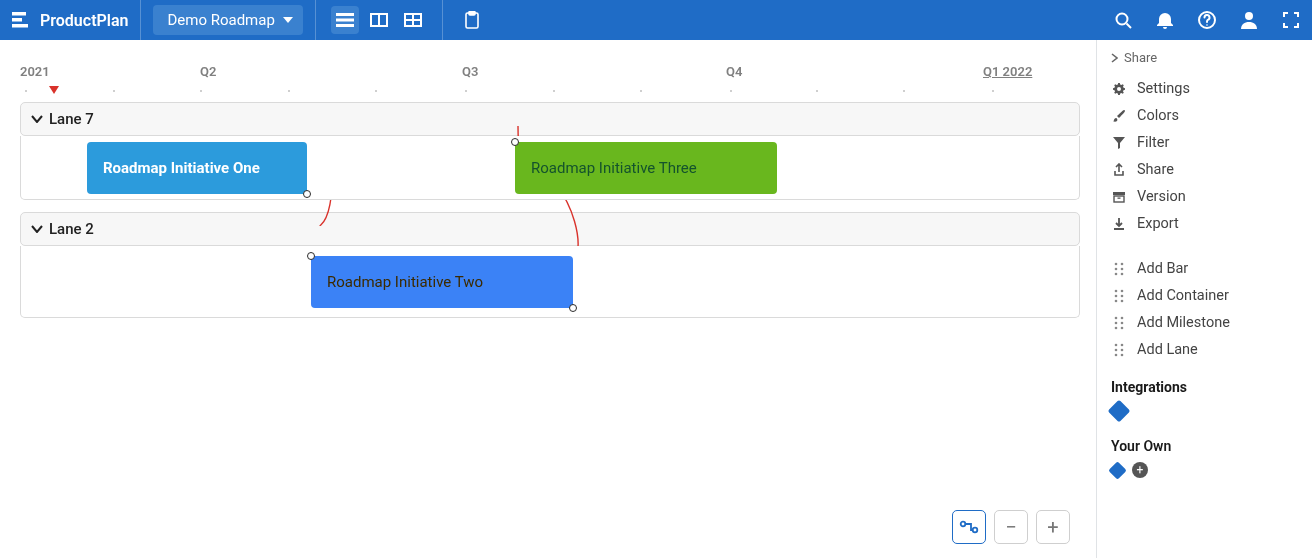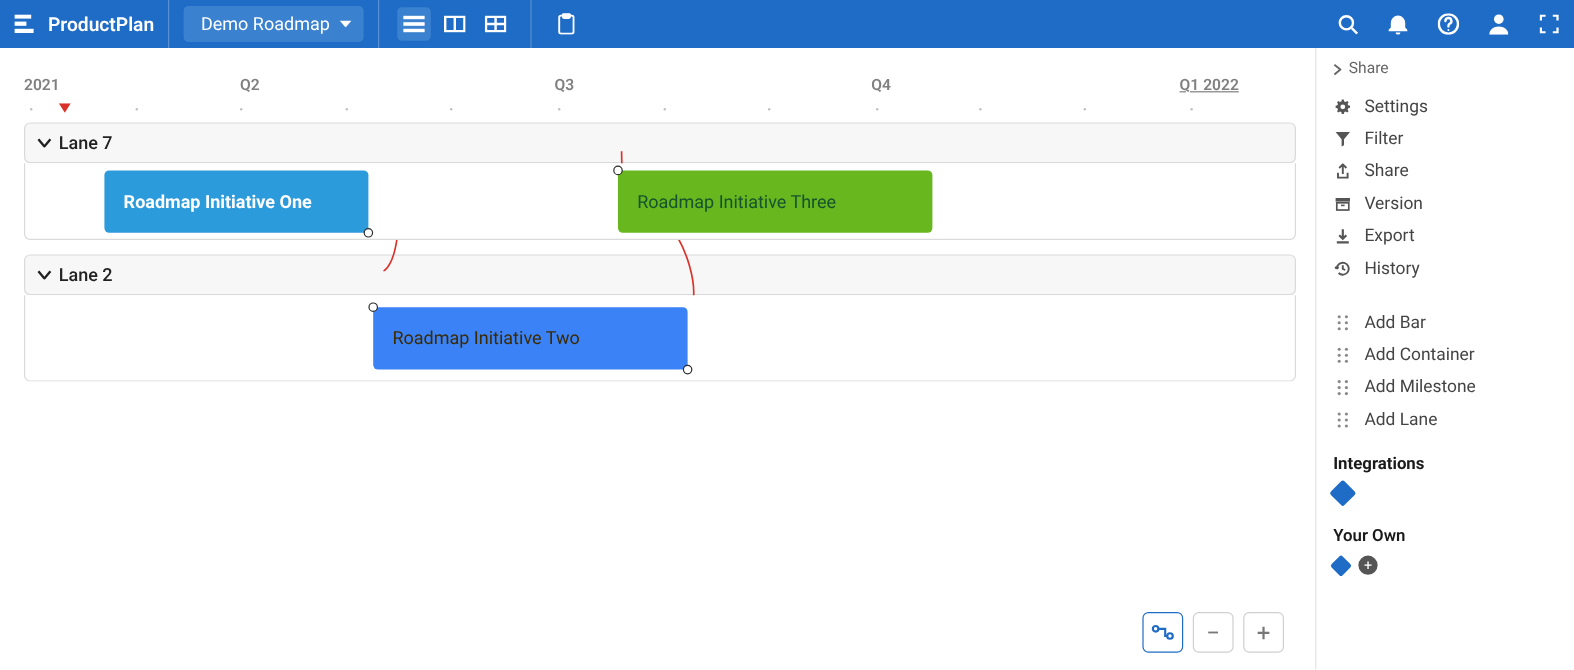--- a/index.html
+++ b/index.html
@@ -242,20 +242,28 @@
         <span class="ic">
           <svg width="14" height="14" viewBox="0 0 14 14" fill="#555">
             <path d="M7 9a2 2 0 1 0 0-4 2 2 0 0 0 0 4zm6-2.8v1.6l-1.5.4a5 5 0 0 1-.5 1.2l.8 1.3-1.1 1.1-1.3-.8a5 5 0 0 1-1.2.5l-.4 1.5H6.2l-.4-1.5a5 5 0 0 1-1.2-.5l-1.3.8-1.1-1.1.8-1.3a5 5 0 0 1-.5-1.2L1 7.8V6.2l1.5-.4c.1-.4.3-.8.5-1.2l-.8-1.3 1.1-1.1 1.3.8c.4-.2.8-.4 1.2-.5L6.2 1h1.6l.4 1.5c.4.1.8.3 1.2.5l1.3-.8 1.1 1.1-.8 1.3c.2.4.4.8.5 1.2l1.5.4z"></path>
           </svg>
         </span>
         <span>Settings</span>
       </div>
     <div class="sb-item">
         <span class="ic">
           <svg width="14" height="14" viewBox="0 0 14 14" fill="#555">
+            <path d="M12 1c-1 0-6 5-7 6l2 2c1-1 6-6 6-7 0-.5-.5-1-1-1zM4 9c-1 0-2 1-2 2 0 1-1 1-1 1 1 1 3 1 4 0s0-3-1-3z"></path>
+          </svg>
+        </span>
+        <span>Colors</span>
+      </div>
+    <div class="sb-item">
+        <span class="ic">
+          <svg width="14" height="14" viewBox="0 0 14 14" fill="#555">
             <path d="M1 1h12L8 7v5l-2 1V7L1 1z"></path>
           </svg>
         </span>
         <span>Filter</span>
       </div>
     <div class="sb-item">
         <span class="ic">
           <svg width="14" height="14" viewBox="0 0 14 14" fill="none" stroke="#555" stroke-width="1.6">
             <path d="M3 8v4h8V8M7 1v8M4 4l3-3 3 3"></path>
           </svg>
@@ -272,28 +280,20 @@
         </span>
         <span>Version</span>
       </div>
     <div class="sb-item">
         <span class="ic">
           <svg width="14" height="14" viewBox="0 0 14 14" fill="none" stroke="#555" stroke-width="1.8">
             <path d="M7 1v8M4 6l3 3 3-3M2 12h10"></path>
           </svg>
         </span>
         <span>Export</span>
-      </div>
-    <div class="sb-item">
-        <span class="ic">
-          <svg width="14" height="14" viewBox="0 0 14 14" fill="none" stroke="#555" stroke-width="1.6">
-            <path d="M2 7a5 5 0 1 1 1.5 3.5M2 7l-1.5-1.5M2 7l1.5-1.5M7 4v3l2 1"></path>
-          </svg>
-        </span>
-        <span>History</span>
       </div>
 
     <div class="sb-group-gap"></div>
 
     <div class="sb-item">
         <span class="ic">
           <svg width="10" height="14" viewBox="0 0 10 14" fill="#888">
             <circle cx="2" cy="2" r="1.3"></circle>
             <circle cx="8" cy="2" r="1.3"></circle>
             <circle cx="2" cy="7" r="1.3"></circle>

